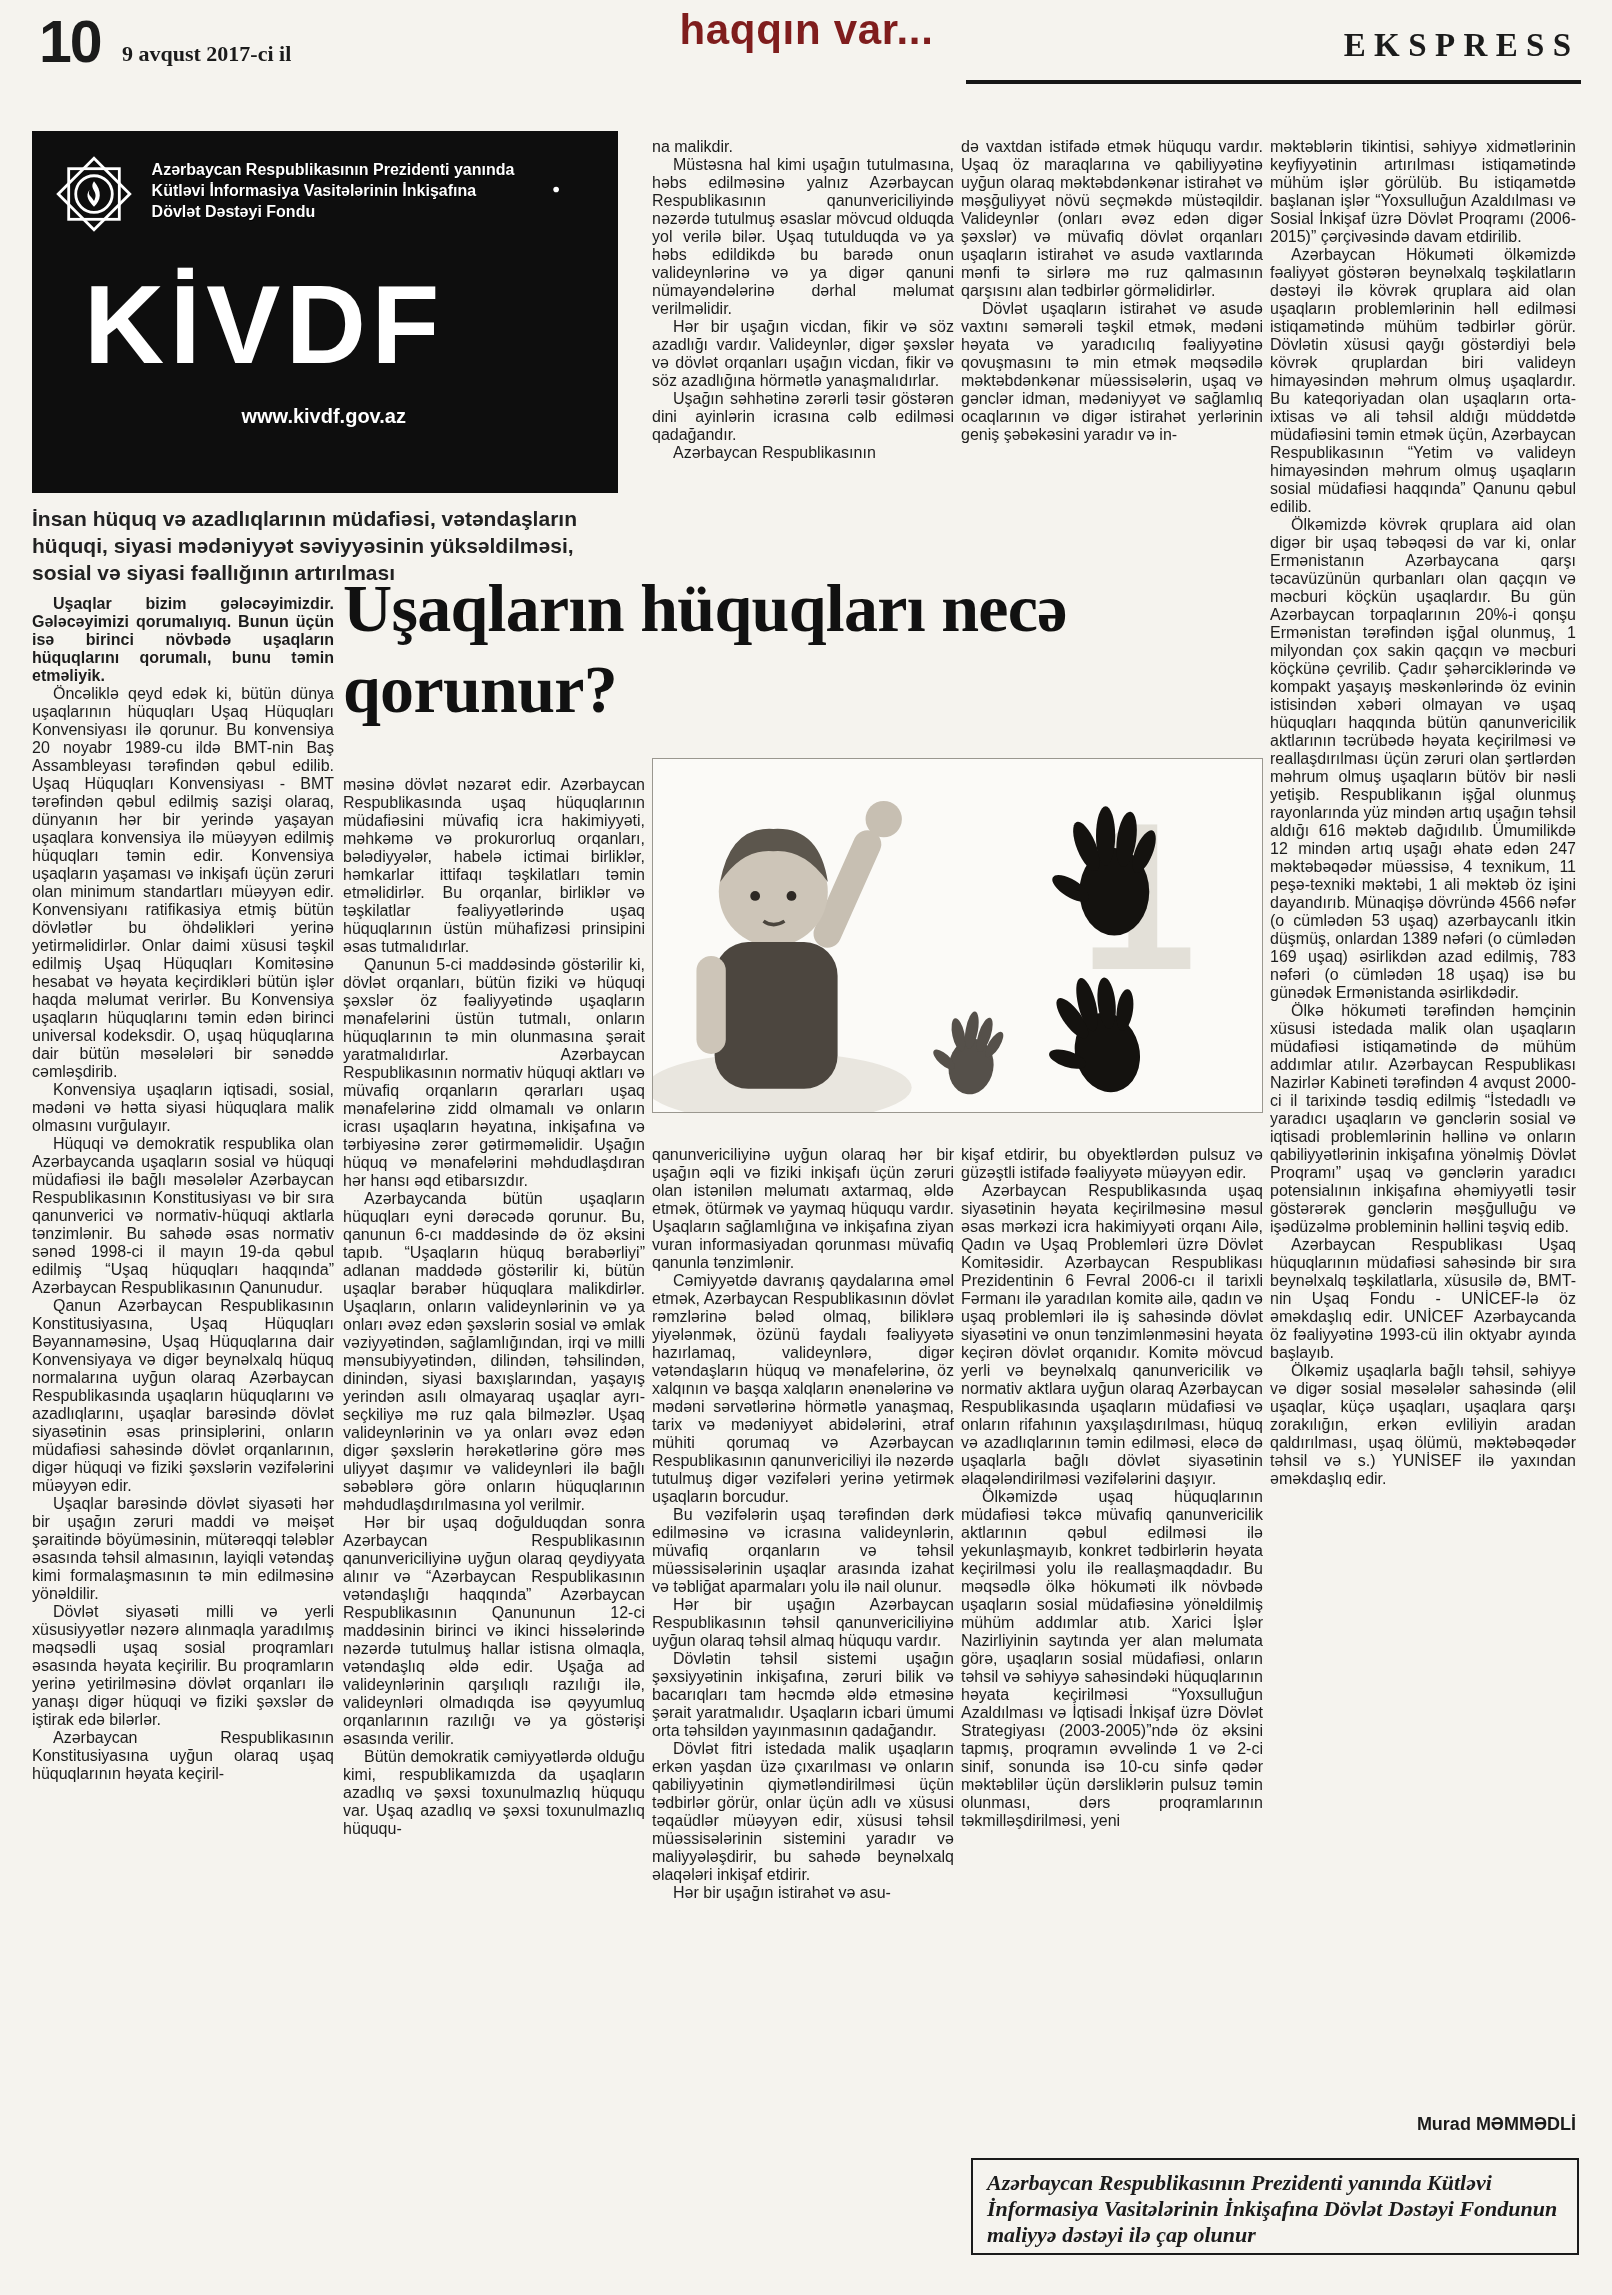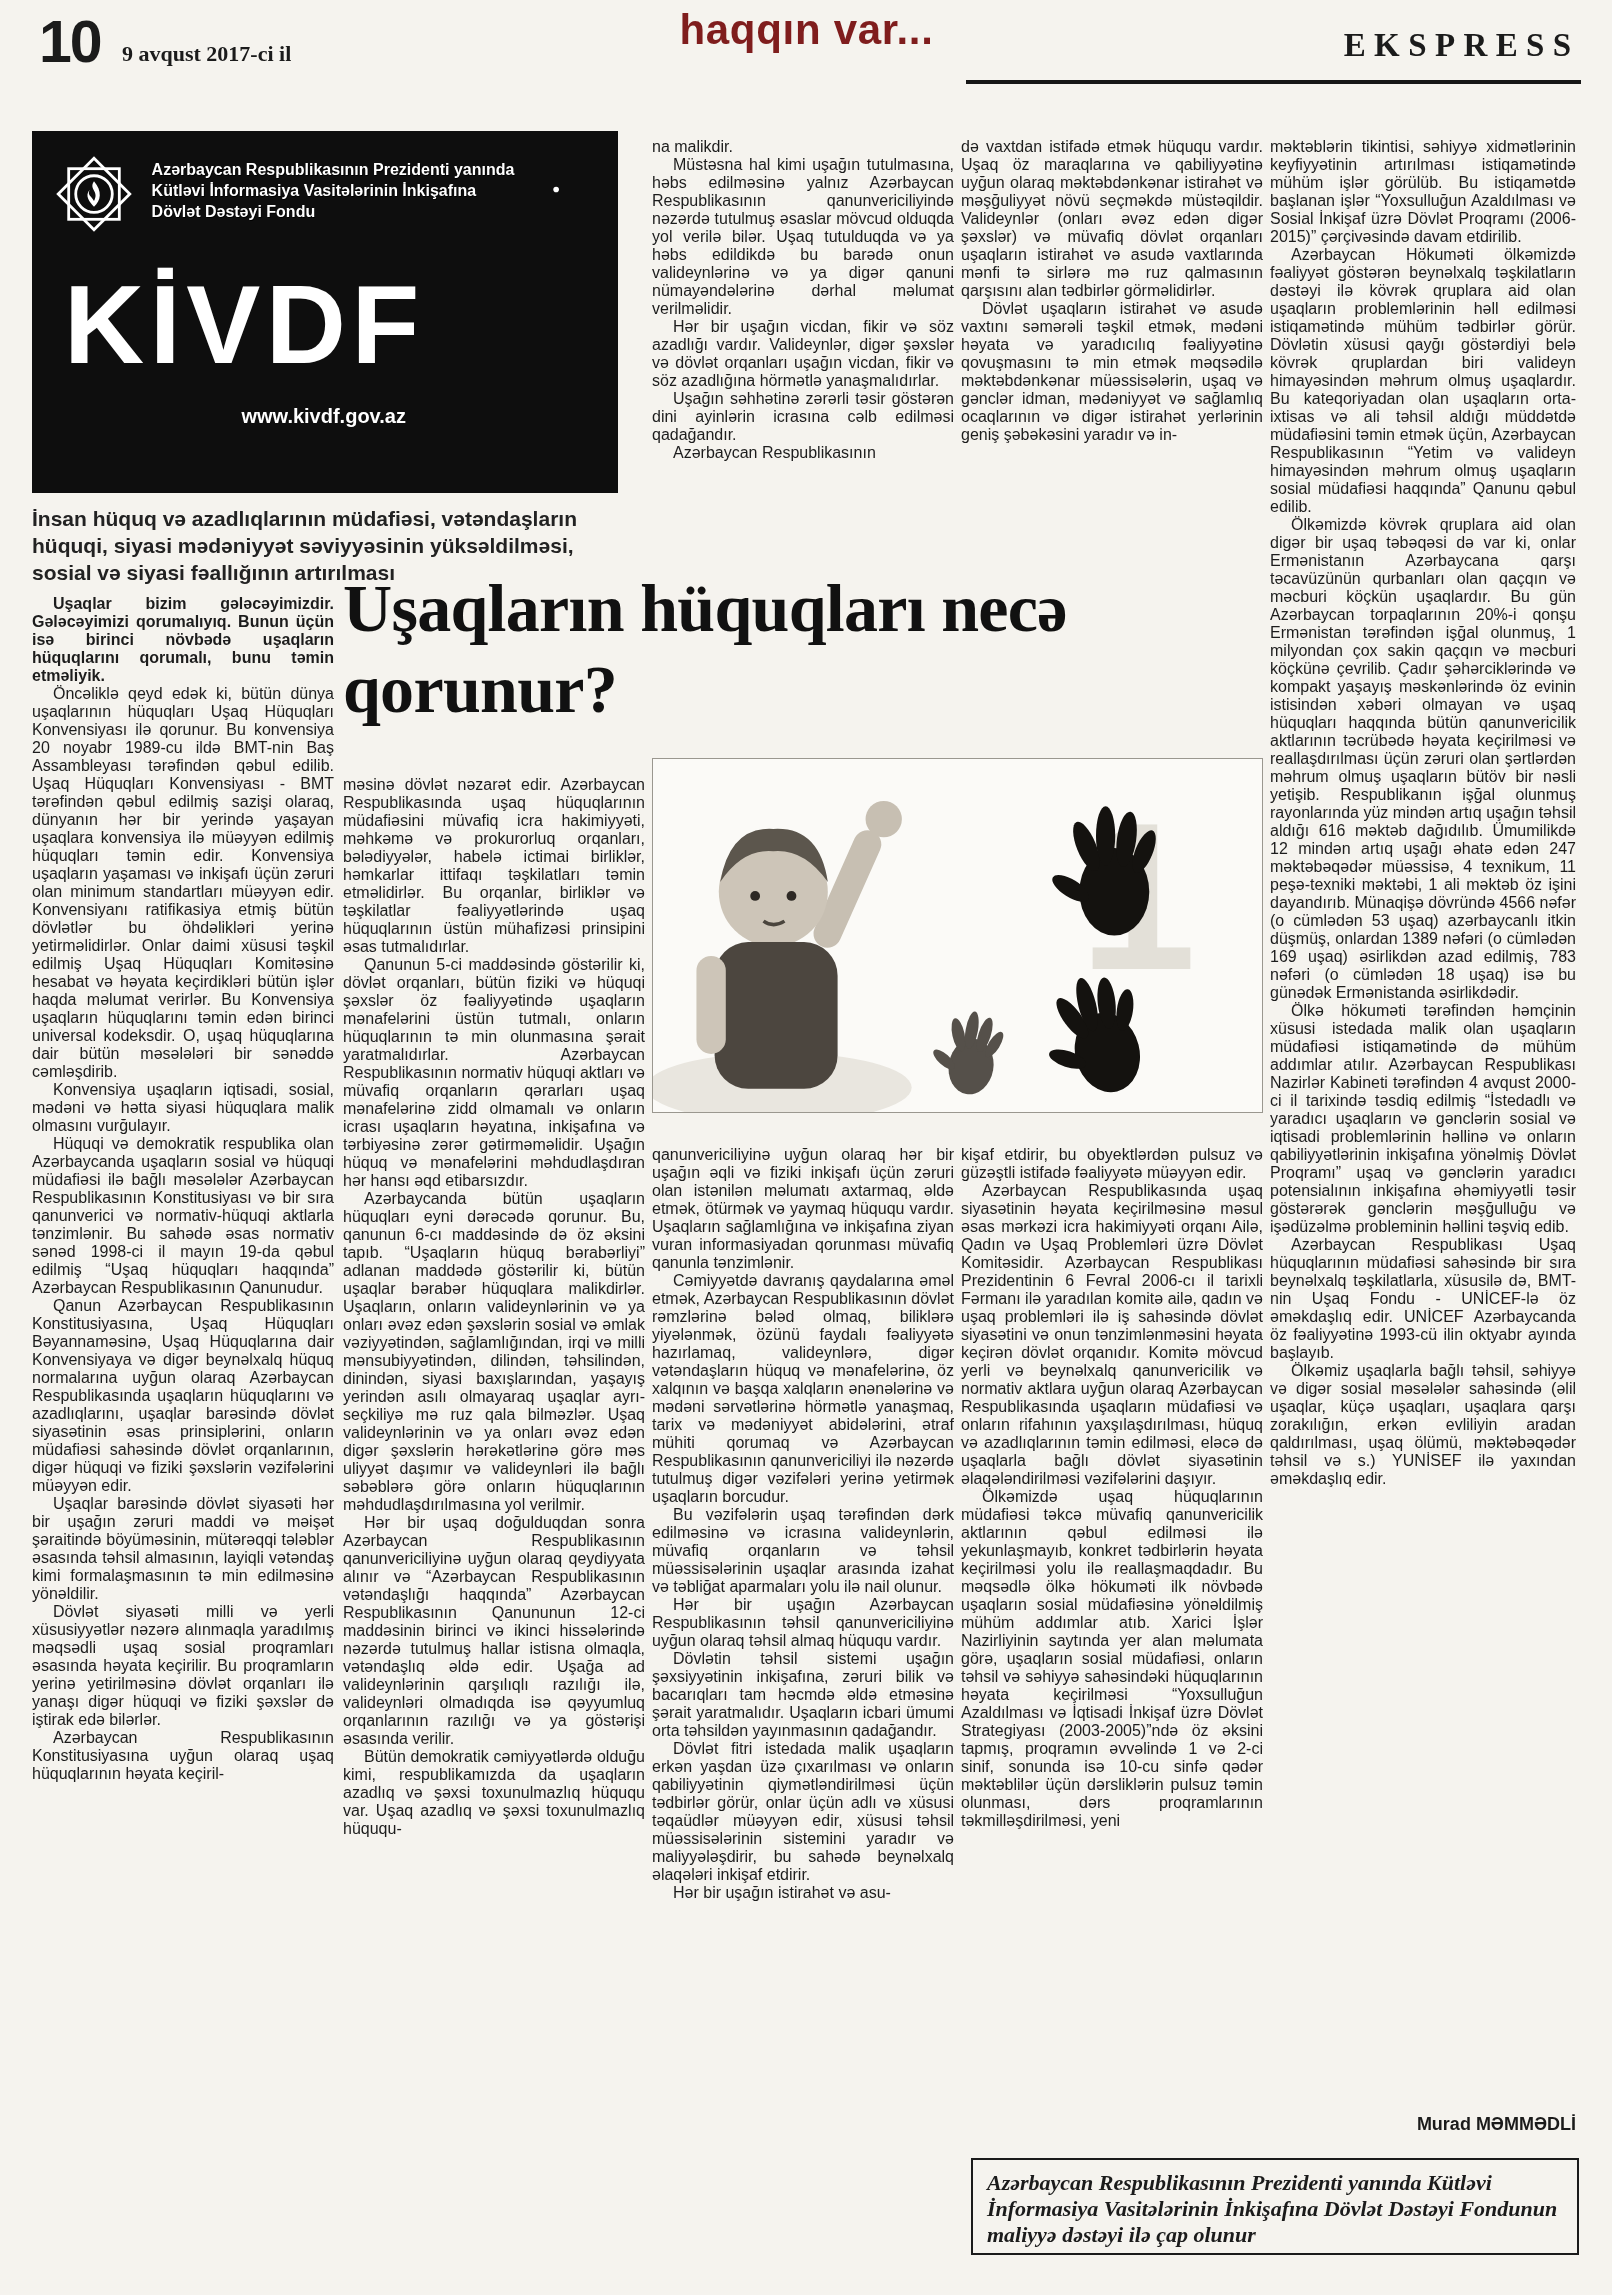--- a/index.html
+++ b/index.html
@@ -25,21 +25,21 @@
 
   
   .fund-box {
     position:absolute; left:32px; top:131px; width:586px; height:362px;
     background:#0e0e0e; color:#fff; padding:18px 19.6px 12.6px 17px;
   }
   .fund-top { display:flex; align-items:flex-start; gap:12.6px; }
   .emblem { flex:0 0 auto; }
   .fund-org { font-size:16px; font-weight:700; line-height:21px; width:364px; padding-top:9.8px; text-shadow:0.7px 0.7px 0 #000; }
   .crescent { flex:0 0 auto; margin-top:18px; }
-  .fund-acronym { font-size:111px; font-weight:800; letter-spacing:5.6px; line-height:1; margin:31px 0 0 15px; color:#fff; }
+  .fund-acronym { font-size:111px; font-weight:800; letter-spacing:5.6px; line-height:1; margin:31px 0 0 35px; color:#fff; }
   .fund-site { text-align:center; font-size:20px; font-weight:700; margin-top:24px; }
 
   
   .mission {
     position:absolute; left:32px; top:505px; width:586px;
     font-size:21px; font-weight:700; line-height:27px; color:#222;
   }
 
   
   .headline {

